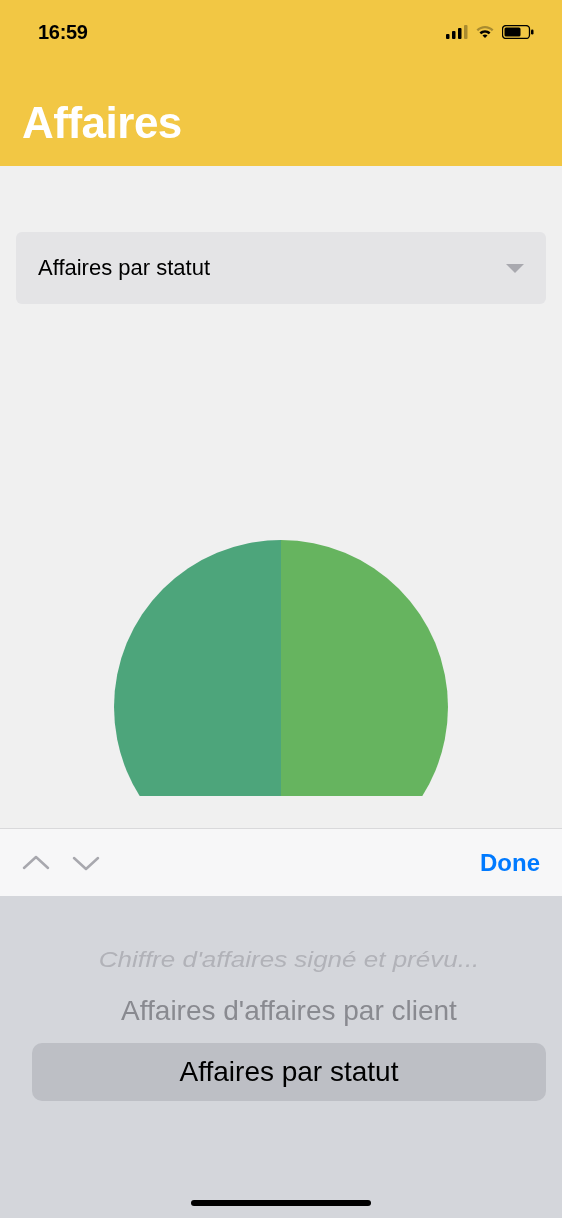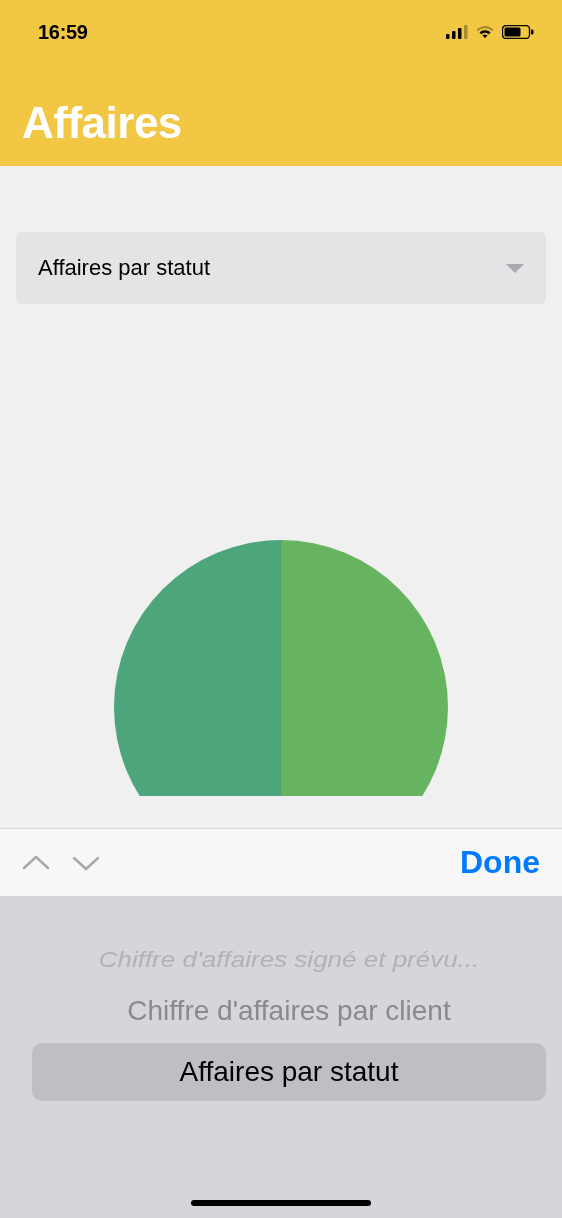--- a/index.html
+++ b/index.html
@@ -125,21 +125,21 @@
       gap: 22px;
       align-items: center;
     }
     .picker-arrow {
       width: 28px;
       height: 18px;
       position: relative;
     }
     .picker-done {
       color: #007aff;
-      font-size: 32px;
+      font-size: 24px;
       font-weight: 600;
     }
     .picker-body {
       background: #d4d6db;
       height: 322px;
       position: relative;
       display: flex;
       flex-direction: column;
       align-items: center;
       padding-top: 38px;
@@ -234,19 +234,19 @@
         <path d="M2 14 L14 3 L26 14" stroke="#a8a8ae" stroke-width="2.5" fill="none" stroke-linecap="round" stroke-linejoin="round"></path>
       </svg>
       <svg class="picker-arrow" width="28" height="18" viewBox="0 0 28 18">
         <path d="M2 4 L14 15 L26 4" stroke="#a8a8ae" stroke-width="2.5" fill="none" stroke-linecap="round" stroke-linejoin="round"></path>
       </svg>
     </div>
     <div class="picker-done">Done</div>
   </div>
   <div class="picker-body">
     <div class="picker-option faded">Chiffre d'affaires signé et prévu...</div>
-    <div class="picker-option">Chiffre d'affaires par client</div>
+    <div class="picker-option">Affaires d'affaires par client</div>
     <div class="picker-selected-row">
       <span class="picker-selected-text">Affaires par statut</span>
     </div>
     <div class="home-indicator"></div>
   </div>
 </div>
 
 </body></html>

